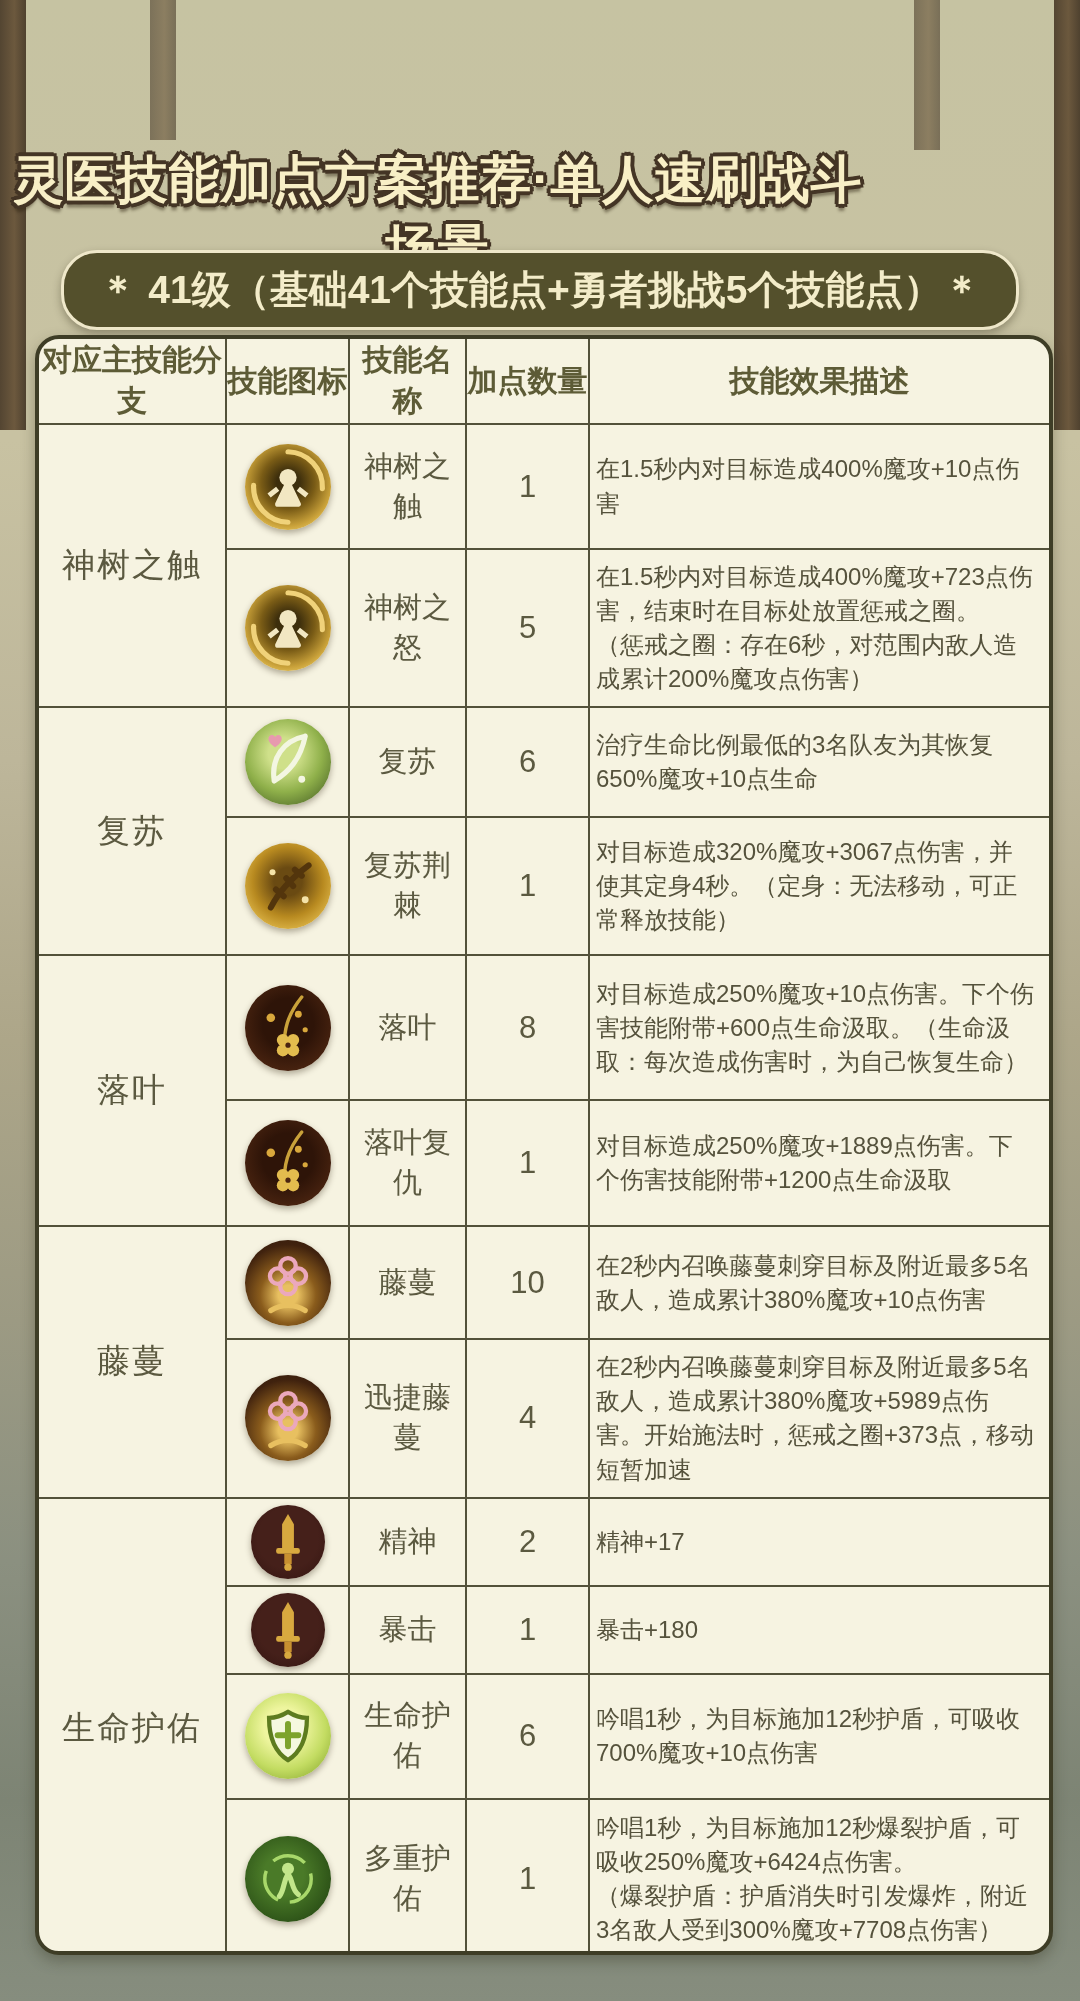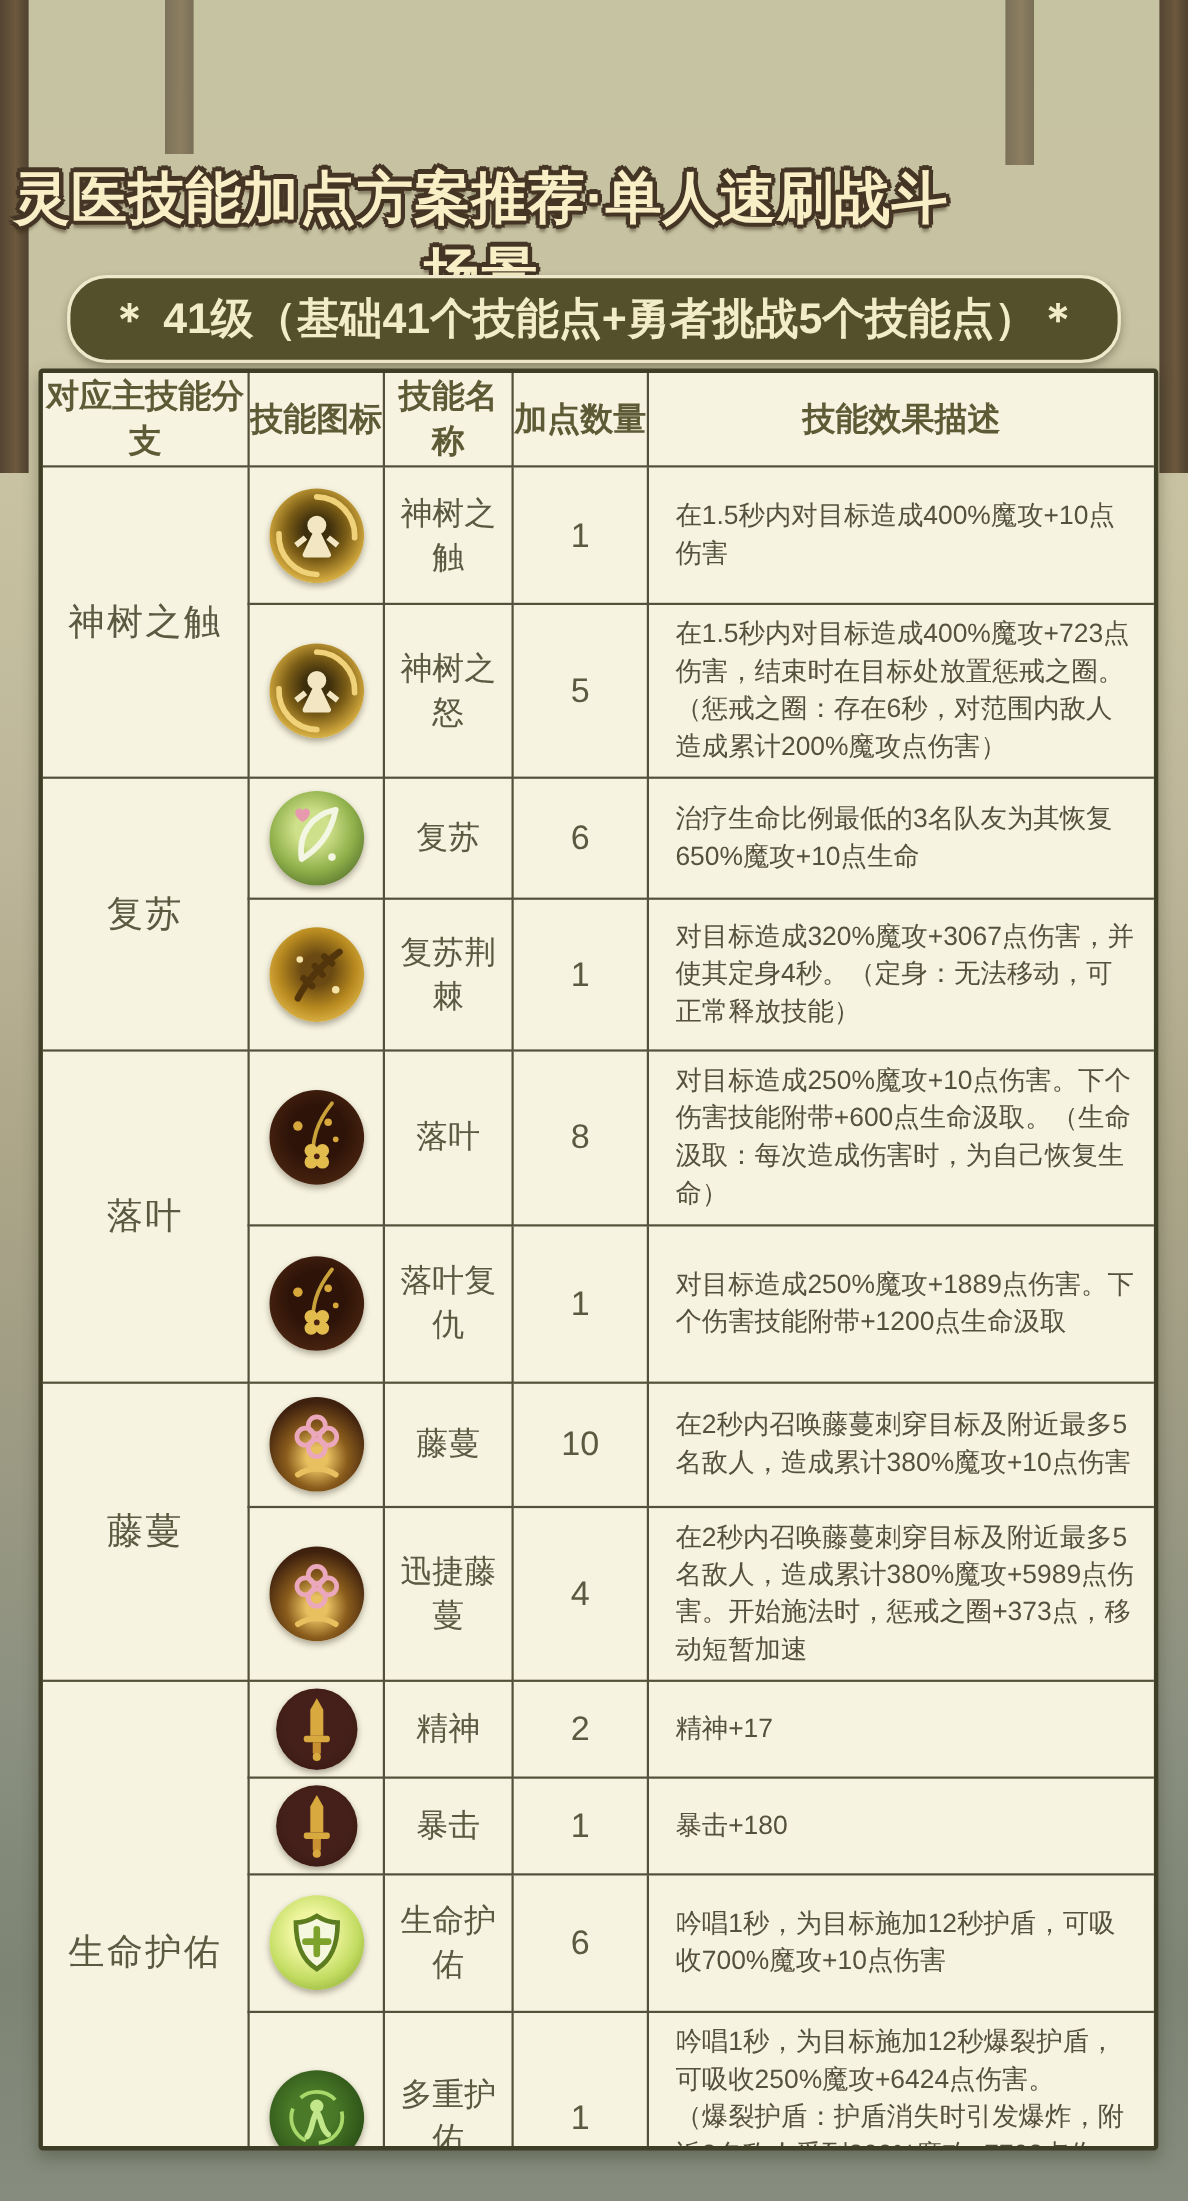--- a/index.html
+++ b/index.html
@@ -38,34 +38,34 @@
   
   .title{position:absolute;left:0;top:146px;width:875px;text-align:center;
     font-size:51px;font-weight:bold;letter-spacing:1px;color:#f8efc6;
     text-shadow:-4px 0 0 #443525,4px 0 0 #443525,0 -4px 0 #443525,0 4px 0 #443525,
       -3px -3px 0 #443525,3px -3px 0 #443525,-3px 3px 0 #443525,3px 3px 0 #443525,0 7px 3px rgba(45,33,16,.45);}
   .subtitle-wrap{position:absolute;left:0;top:250px;width:1080px;text-align:center;}
   .subtitle{display:inline-block;background:#54502c;border:3px solid #efe8ca;border-radius:36px;
     padding:10px 34px;font-size:39px;font-weight:bold;color:#f3ecc9;box-shadow:0 4px 8px rgba(40,35,15,.35);}
   
   .table-wrap{position:absolute;left:35px;top:335px;width:1010px;height:1612px;
-    background:#f6f3e1;border:4px solid #3e3d26;border-radius:4px;overflow:hidden;
+    background:#f6f3e1;border:4px solid #3e3d26;border-radius:24px;overflow:hidden;
     box-shadow:0 6px 14px rgba(50,48,28,.35);}
   table.skills{border-collapse:collapse;width:100%;height:100%;table-layout:fixed;}
   .skills th,.skills td{border:2px solid #53513a;padding:0;vertical-align:middle;text-align:center;
     color:#5b5940;overflow:hidden;}
   .skills th{font-size:30px;font-weight:bold;color:#5d5b36;}
   .skills tr>*:first-child{border-left:none;}
   .skills tr>*:last-child{border-right:none;}
   .skills tr:first-child>*{border-top:none;}
   .skills tr:last-child>*{border-bottom:none;}
   td.branch{font-size:33px;letter-spacing:2px;}
   td.name{font-size:29px;}
   td.points{font-size:31px;}
-  td.desc{font-size:24px;line-height:1.42;text-align:left;padding:10px 14px 10px 24px;
+  td.desc{font-size:24px;line-height:1.42;text-align:left;padding:10px 14px 10px 6px;
     color:#55523c;white-space:pre-line;}
   
   .icon{display:inline-block;width:86px;height:86px;border-radius:50%;position:relative;
     box-shadow:0 3px 6px rgba(40,30,10,.35);vertical-align:middle;}
   .icon svg{position:absolute;left:0;top:0;width:100%;height:100%;}
   .icon.sm{width:74px;height:74px;}
   .bg-vortex{background:radial-gradient(circle at 50% 45%,#3d2e0c 0 18%,#7a5c16 42%,#caa23a 68%,#e8c863 82%,#a87d18 100%);}
   .bg-revive{background:radial-gradient(circle at 45% 40%,#cfe08a 0 22%,#8fb04a 55%,#55702c 85%,#3c5520 100%);}
   .bg-thorn{background:radial-gradient(circle at 50% 45%,#6a4a12 0 22%,#b88a20 55%,#e3bc4e 82%,#8a6210 100%);}
   .bg-leaf{background:radial-gradient(circle at 50% 45%,#2e1408 0 40%,#4a2410 78%,#6a3a16 100%);}
@@ -189,21 +189,21 @@
                   <circle cx="30" cy="38" r="5" fill="#d9a83c"></circle>
                   <circle cx="62" cy="34" r="4" fill="#d9a83c"></circle>
                   <circle cx="70" cy="52" r="3" fill="#d9a83c"></circle>
                 </svg>
           </span>
         </td>
         <td class="name">落叶</td>
         <td class="points">8</td>
         <td class="desc">对目标造成250%魔攻+10点伤害。下个伤害技能附带+600点生命汲取。（生命汲取：每次造成伤害时，为自己恢复生命）</td>
       </tr>
-      <tr style="height:143px">
+      <tr style="height:126px">
         <td>
           <span class="icon bg-leaf">
             <svg viewBox="0 0 100 100">
                   <path d="M66 14 C 50 34, 44 52, 46 80" stroke="#caa23a" stroke-width="4" fill="none" stroke-linecap="round"></path>
                   <g fill="#e3bc4e">
                     <circle cx="44" cy="64" r="7"></circle>
                     <circle cx="56" cy="64" r="7"></circle>
                     <circle cx="44" cy="76" r="7"></circle>
                     <circle cx="56" cy="76" r="7"></circle>
                   </g>

